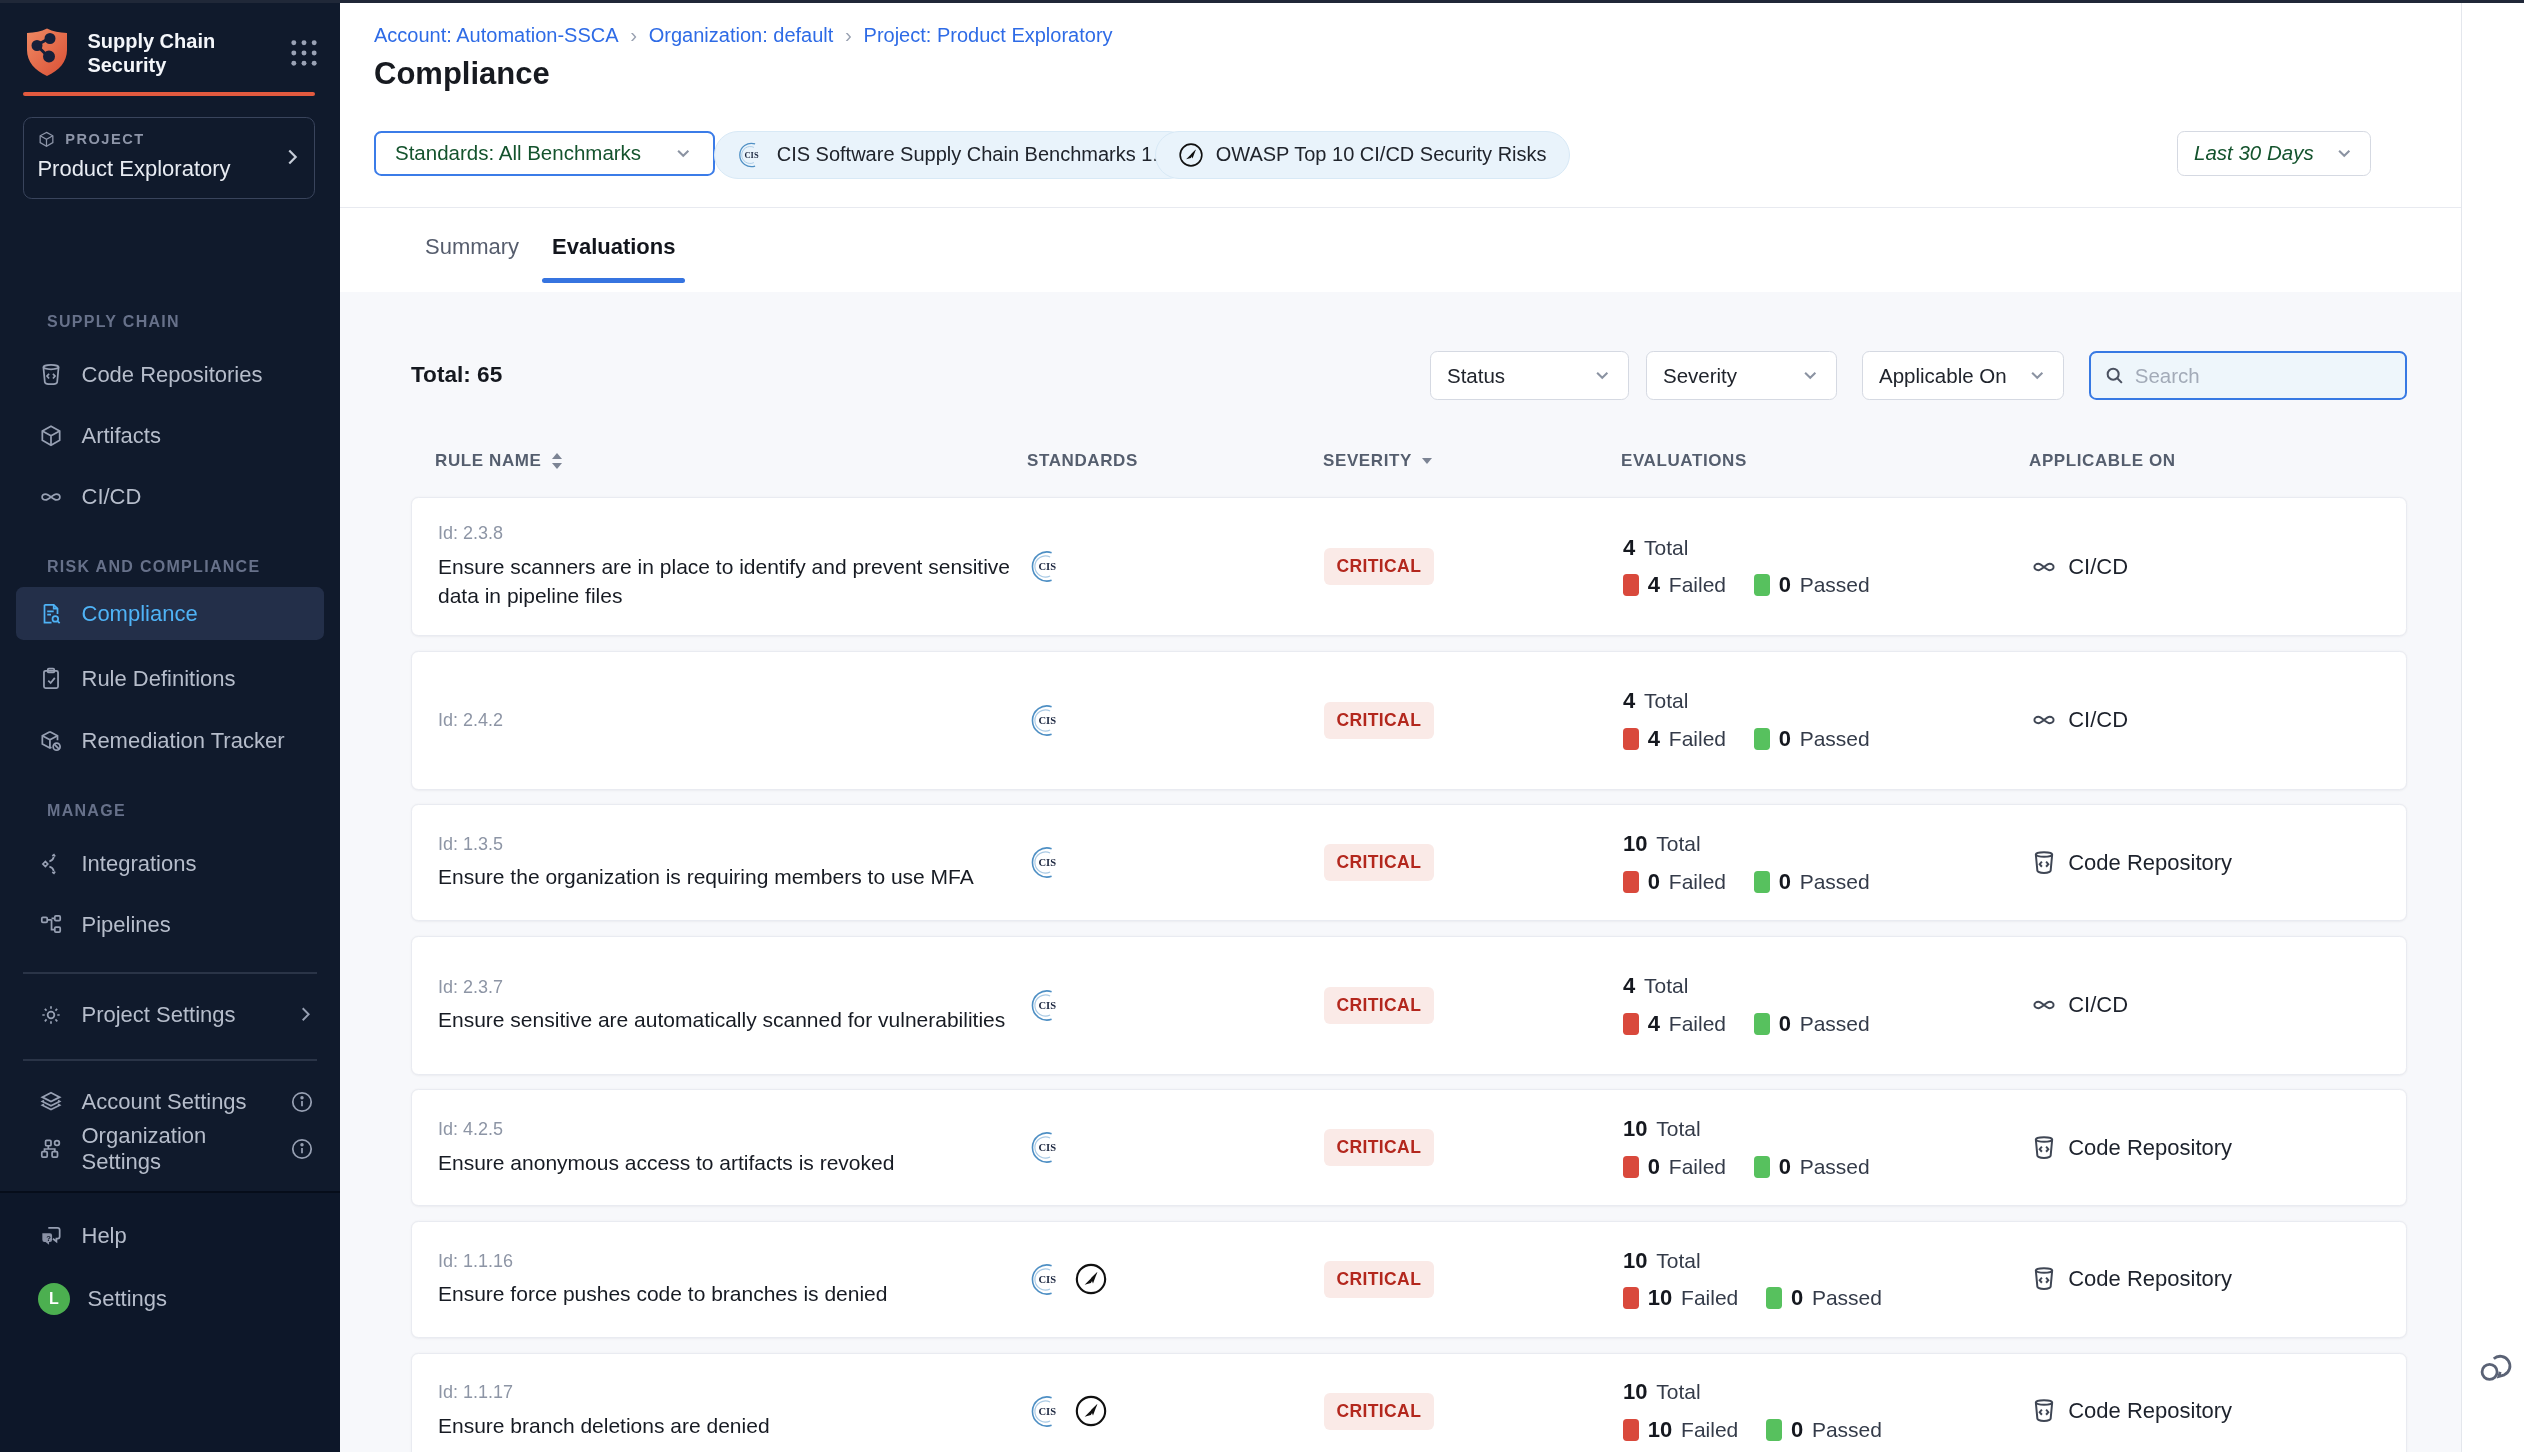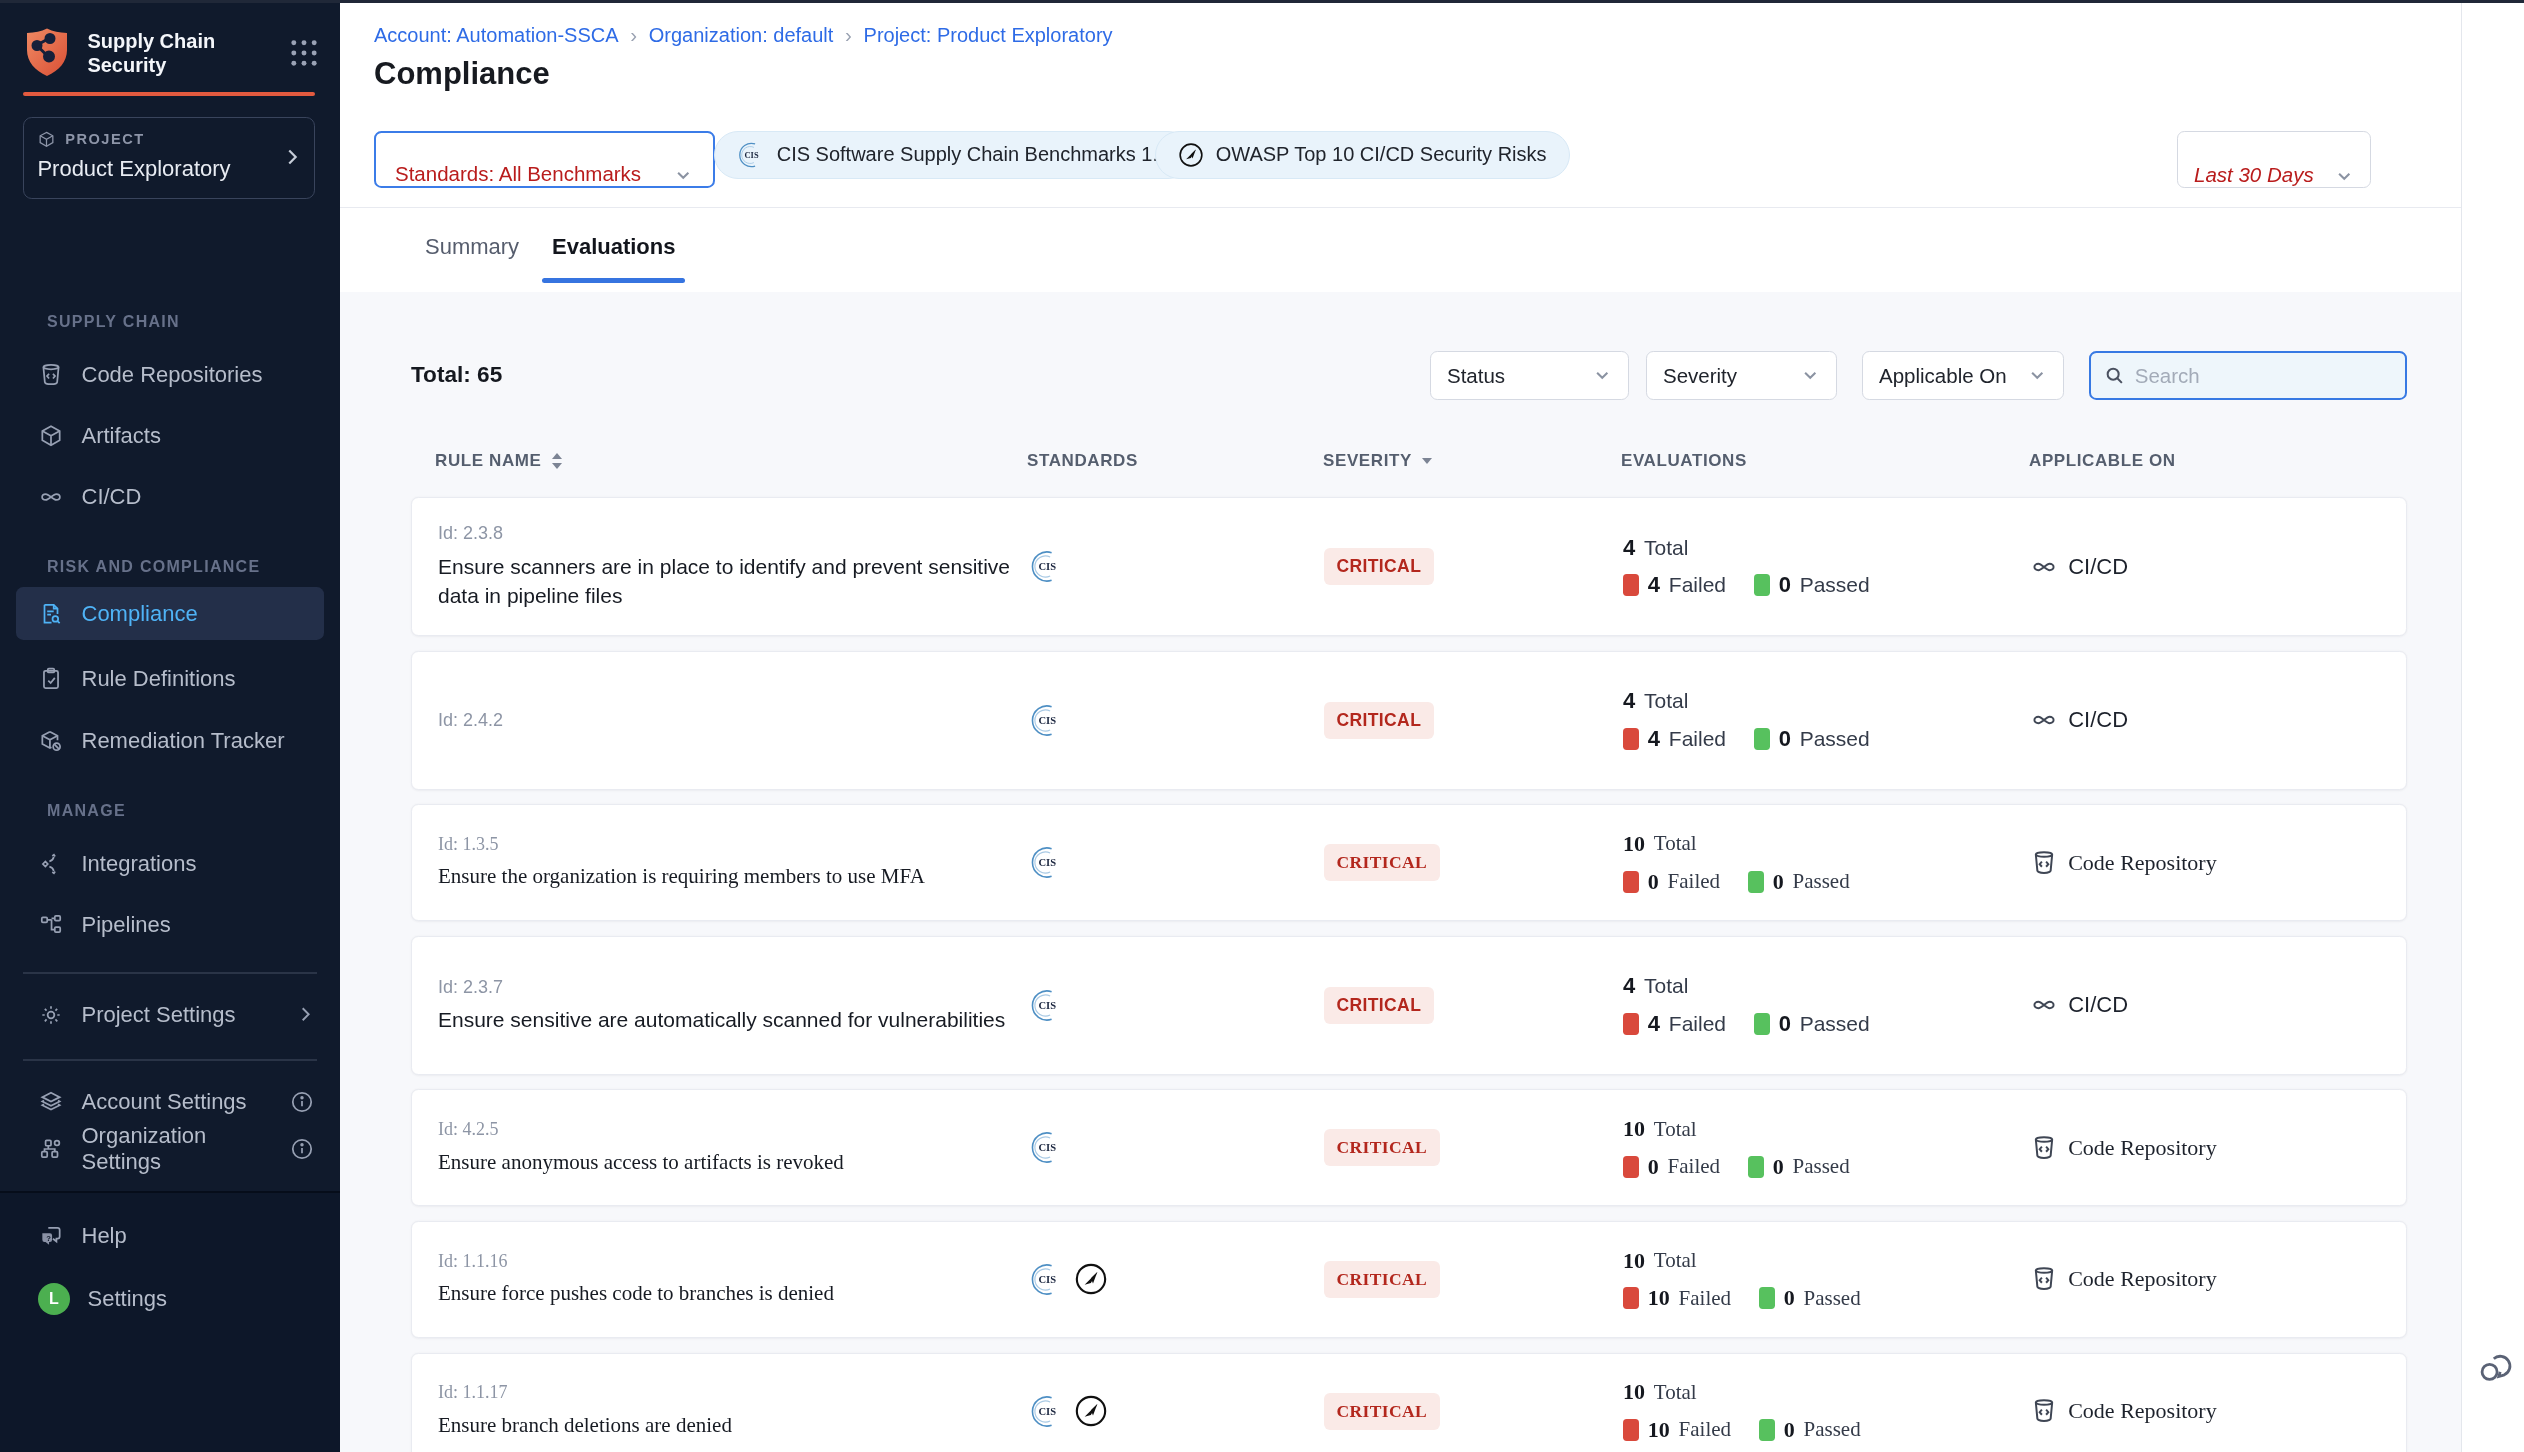--- a/index.html
+++ b/index.html
@@ -35,21 +35,21 @@
   .collapse-handle { position:absolute; right:0; top:1299px; width:20.5px; height:82px; background:#b7bdcd; clip-path:polygon(100% 0,100% 100%,42% 84%,0 66%,0 34%,42% 16%); cursor:pointer; z-index:45; }
   .collapse-handle .tri { position:absolute; left:2.9px; top:32px; width:0; height:0; border-top:8.8px solid transparent; border-bottom:8.8px solid transparent; border-right:10.2px solid #16203a; }
 
   
   .main { position:absolute; left:340px; top:0; right:64px; bottom:0; background:#fff; }
   .page-header { position:absolute; top:2.9px; left:0; right:0; height:205px; background:#fff; border-bottom:1.5px solid #e8eaf0; }
   .breadcrumb { position:absolute; top:20.5px; left:34px; display:flex; gap:11.7px; font-size:20px; align-items:center; }
   .breadcrumb a { color:#2e6be6; text-decoration:none; cursor:pointer; }
   .breadcrumb .sep { color:#9aa2b2; font-size:20.5px; }
   .page-title { position:absolute; top:53px; left:34px; font-size:31px; font-weight:700; color:#171a20; }
-  .btnish { display:flex; align-items:flex-end; height:57px; border-radius:7.3px; font-size:20.5px; color:#b91c1c; cursor:pointer; background:#fff; }
+  .btnish { display:flex; align-items:center; height:45px; border-radius:7.3px; font-size:20.5px; color:#14532d; cursor:pointer; background:#fff; }
   .standards-btn { position:absolute; top:128px; left:34px; padding:0 19px; gap:32px; border:2.2px solid #3b7ce8; }
   .chev-d { width:20.5px; height:20.5px; stroke:#8b93a2; fill:none; stroke-width:2.4; }
   .pill { position:absolute; top:128px; display:flex; align-items:center; height:48px; gap:11.7px; padding:0 22px; border-radius:25px; background:#e9f3fb; border:1.5px solid #d8e9f6; font-size:20px; color:#20242c; cursor:pointer; }
   .pill-cis { left:374px; }
   .pill-owasp { left:815px; }
   .date-btn { position:absolute; top:128px; left:1837px; width:194px; justify-content:space-between; padding:0 16px; border:1.5px solid #d5d9e2;font-style:italic; }
   .tabs-strip { position:absolute; top:209px; left:0; right:0; height:83px; background:#fff; }
   .tab { position:absolute; top:25px; font-size:22px; color:#565d6d; cursor:pointer; }
   .tab-summary { left:85px; }
   .tab-evaluations { left:212px; color:#12151c; font-weight:700; }
@@ -66,21 +66,21 @@
   .searchbox input::placeholder { color:#a3abb8; }
   .th { position:absolute; top:451px; display:flex; align-items:center; font-size:17px; font-weight:700; letter-spacing:0.6px; color:#555e6e; }
   .th-rule { left:95px; } .th-standards { left:687px; } .th-severity { left:983px; } .th-evals { left:1281px; } .th-applicable { left:1689px; }
   .sort-stack { display:inline-flex; flex-direction:column; gap:3.7px; margin-left:10.2px; }
   .tri-up { width:0; height:0; border-left:5.1px solid transparent; border-right:5.1px solid transparent; border-bottom:6.6px solid #7c8494; }
   .tri-down { width:0; height:0; border-left:5.1px solid transparent; border-right:5.1px solid transparent; border-top:6.6px solid #7c8494; }
   .sev-arrow { margin-left:10.2px; }
 
   .tbody { position:absolute; top:497px; left:71px; width:1996px; display:flex; flex-direction:column; gap:14.6px; }
   .row-card { position:relative; background:#fff; border:1.5px solid #e9ebf1; border-radius:7.3px; box-shadow:0 0.7px 2.2px rgba(16,24,40,.05); cursor:pointer; }
-  .row-card.tall { height:139px; } .row-card.short { height:117px;font-family:Liberation Serif, serif; }
+  .row-card.tall { height:139px; } .row-card.short { height:117px; }
   .cell { position:absolute; top:0; bottom:0; display:flex; align-items:center; }
   .name-cell { left:26px; width:584px; flex-direction:column; align-items:flex-start; justify-content:center; gap:7.3px; }
   .row-id { font-size:18px; color:#8d95a5; }
   .row-name { font-size:21px; color:#171b23; line-height:29px; }
   .standards-cell { left:617px; width:161px; gap:10.2px; }
   .cis-badge { width:35px; height:35px; display:inline-block; }
   .owasp-badge { width:34px; height:34px; display:inline-block; }
   .pill .cis-badge { width:28px; height:28px; }
   .pill .owasp-badge { width:26px; height:26px; }
   .severity-cell { left:912px; }

